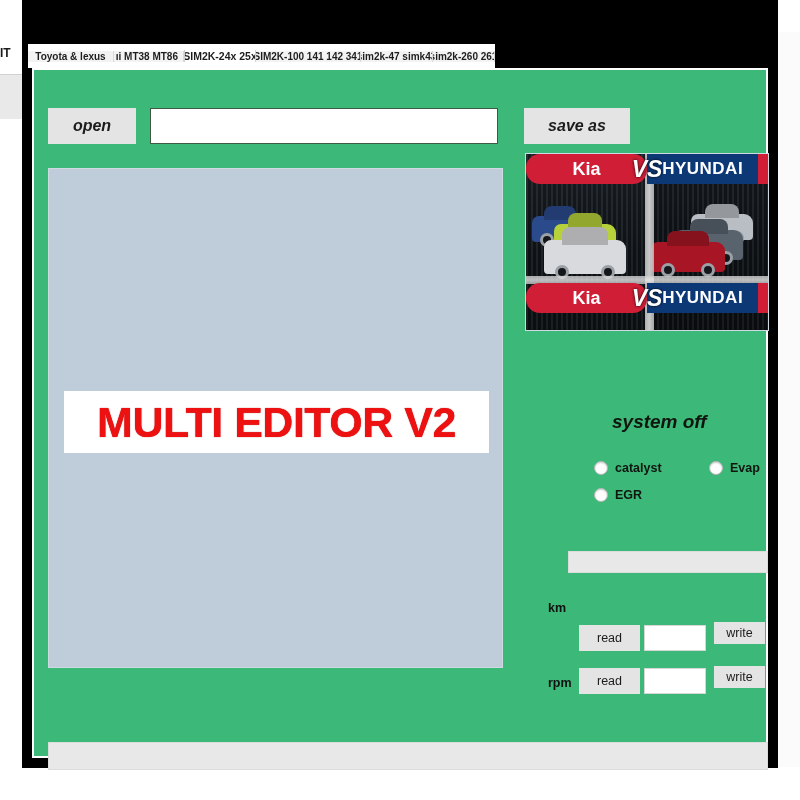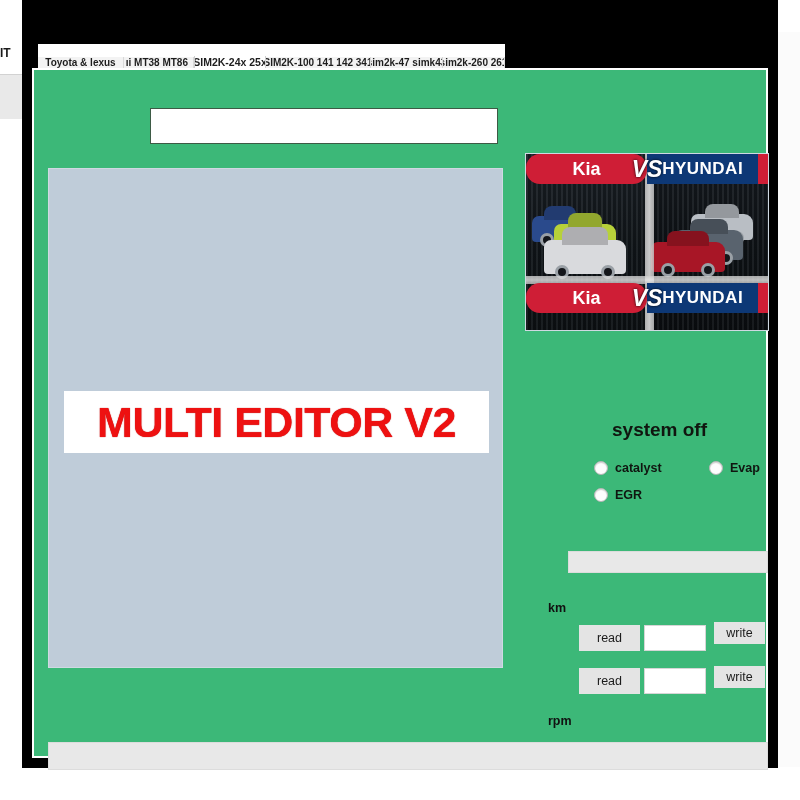--- a/index.html
+++ b/index.html
@@ -73,23 +73,23 @@
   }
 
   
   #client-frame{
     position:absolute;left:0;top:36px;width:756px;height:732px;
     background:#000000;
   }
 
   
   #tab-strip{
-    position:absolute;left:16px;top:8px;width:467px;height:24px;
-    background:#ffffff;
-    display:flex;align-items:flex-end;
+    position:absolute;left:6px;top:8px;width:467px;height:24px;
+    background:#ffffff;
+    display:flex;align-items:center;
     overflow:hidden;
   }
   .tab{
     display:flex;align-items:center;justify-content:center;
     font-size:10px;font-weight:bold;color:#1d1d1d;
     background:#f3f3f3;
     border-right:1px solid #d9d9d9;
     padding:0 5px;
     white-space:nowrap;overflow:hidden;
     cursor:pointer;
@@ -208,22 +208,22 @@
   .promo-divider-h{
     position:absolute;left:0;top:122px;width:100%;height:8px;
     background:linear-gradient(180deg,#cfcfcf,#eaeaea,#c2c2c2);opacity:.8;
   }
   .car{position:absolute;border-radius:7px 9px 4px 4px;}
   .car .roof{position:absolute;left:22%;top:-38%;width:56%;height:52%;border-radius:8px 8px 0 0;background:inherit;filter:brightness(.8);}
   .car .wheel{position:absolute;bottom:-5px;width:14px;height:14px;border-radius:50%;background:#14161a;border:3px solid #9aa0a6;box-sizing:border-box;}
 
   
   #system-off-label{
-    position:absolute;left:590px;top:383px;
-    font-size:19px;font-weight:bold;color:#10150f;
+    position:absolute;left:590px;top:375px;
+    font-size:19px;font-weight:bold;font-style:italic;color:#10150f;
     font-family:"Liberation Sans", sans-serif;
     text-align:right;
   }
   .radio-row{position:absolute;display:flex;align-items:center;}
   .radio-dot{
     width:12px;height:12px;border-radius:50%;
     background:#fdfdfd;border:1px solid #b5b5b5;
     box-shadow:inset 0 1px 1px rgba(0,0,0,.18);
     margin-right:7px;flex:0 0 auto;cursor:pointer;
   }
@@ -264,21 +264,21 @@
   .meter-field{
     position:absolute;height:26px;background:#ffffff;
     border:1px solid #d6d6d6;box-sizing:border-box;
     font-size:12.5px;color:#111;padding:0 5px;outline:none;
     font-family:"Liberation Sans", sans-serif;
   }
   #km-label{left:526px;top:565px;}
   #km-read{left:557px;top:589px;width:61px;}
   #km-value{left:622px;top:589px;width:62px;}
   #km-write{left:692px;top:586px;width:51px;height:22px;}
-  #rpm-label{left:526px;top:640px;margin-top:38px;}
+  #rpm-label{left:526px;top:640px;}
   #rpm-read{left:557px;top:632px;width:61px;}
   #rpm-value{left:622px;top:632px;width:62px;}
   #rpm-write{left:692px;top:630px;width:51px;height:22px;}
 
   
   #status-bar{
     position:absolute;left:26px;top:706px;width:720px;height:28px;
     background:#e8e8e8;border:1px solid #dcdcdc;box-sizing:border-box;
     font-size:12px;color:#111;padding:0 6px;
     display:flex;align-items:center;
@@ -306,21 +306,23 @@
         <div class="tab first" style="width:86px">Toyota &amp; lexus</div>
         <div class="tab truncated" style="width:70px">ıi MT38 MT86</div>
         <div class="tab active" style="width:72px">SIM2K-24x 25x</div>
         <div class="tab" style="width:105px">SIM2K-100 141 142 341</div>
         <div class="tab" style="width:72px">sim2k-47 simk43</div>
         <div class="tab" style="width:62px">sim2k-260 261</div>
       </div>
 
       <div id="green-panel"></div>
 
+      <div id="open-button">open</div>
       <input id="file-path-input" type="text" placeholder="" style="">
+      <div id="save-as-button">save as</div>
 
       <div id="display-panel">
         <div id="logo-banner">
           <span id="logo-text">MULTI EDITOR V2</span>
         </div>
       </div>
 
       <div id="promo-image">
         <div class="promo-half promo-left">
           <div class="promo-slats"></div>

